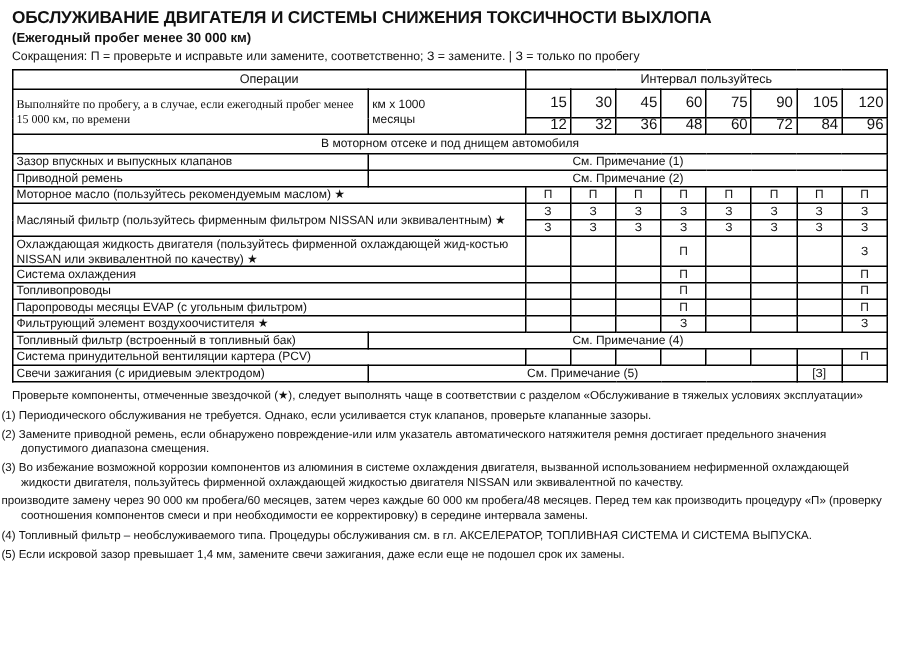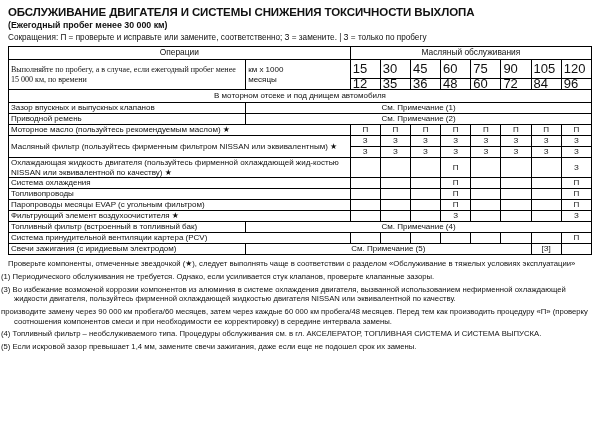--- a/index.html
+++ b/index.html
@@ -68,22 +68,22 @@
     padding: 1px 2px;
     font-family: Liberation Serif, serif;
   }
   .km-col {
     text-align: left;
     font-size: 8px;
     line-height: 9.6px;
     width: 96px;
   }
   .num {
-    text-align: left;
-    font-size: 13px;
+    text-align: right;
+    font-size: 10px;
     line-height: 9px;
     width: 22px;
   }
   .mark {
     text-align: center;
     font-size: 8px;
     width: 22px;
   }
   .op-label {
     font-size: 8px;
@@ -130,41 +130,41 @@
       <col style="width:30px">
       <col style="width:30px">
       <col style="width:30px">
       <col style="width:30px">
       <col style="width:30px">
     </colgroup>
     <tbody>
 
       <tr class="rowh">
         <td class="hdr-ops" colspan="2">Операции</td>
-        <td class="hdr-int" colspan="8">Масляный обслуживания</td>
+        <td class="hdr-int" colspan="8">Интервал пользуйтесь</td>
       </tr>
 
       <tr class="rowh2">
         <td class="ops-desc" rowspan="2">Выполняйте по пробегу, а в случае, если ежегодный пробег менее 15 000 км, по времени</td>
         <td class="km-col" rowspan="2">
           <div>км x 1000</div>
           <div>месяцы</div>
         </td>
         <td class="num">15</td>
         <td class="num">30</td>
         <td class="num">45</td>
         <td class="num">60</td>
         <td class="num">75</td>
         <td class="num">90</td>
         <td class="num">105</td>
         <td class="num">120</td>
       </tr>
       <tr class="rowh">
         <td class="num">12</td>
-        <td class="num">35</td>
+        <td class="num">32</td>
         <td class="num">36</td>
         <td class="num">48</td>
         <td class="num">60</td>
         <td class="num">72</td>
         <td class="num">84</td>
         <td class="num">96</td>
       </tr>
 
       <tr class="rowh">
         <td class="band" colspan="10">В моторном отсеке и под днищем автомобиля</td>
@@ -296,19 +296,20 @@
         <td class="center" colspan="7">См. Примечание (5)</td>
         <td class="mark">[З]</td>
         <td class="mark"></td>
       </tr>
     </tbody>
   </table>
 
   <div class="notes">
     <p>Проверьте компоненты, отмеченные звездочкой (★), следует выполнять чаще в соответствии с разделом «Обслуживание в тяжелых условиях эксплуатации»</p>
     <p class="hang">(1) Периодического обслуживания не требуется. Однако, если усиливается стук клапанов, проверьте клапанные зазоры.</p>
+    <p class="hang">(2) Замените приводной ремень, если обнаружено повреждение-или илм указатель автоматического натяжителя ремня достигает предельного значения допустимого диапазона смещения.</p>
     <p class="hang">(3) Во избежание возможной коррозии компонентов из алюминия в системе охлаждения двигателя, вызванной использованием нефирменной охлаждающей жидкости двигателя, пользуйтесь фирменной охлаждающей жидкостью двигателя NISSAN или эквивалентной по качеству.</p>
     <p class="hang">производите замену через 90 000 км пробега/60 месяцев, затем через каждые 60 000 км пробега/48 месяцев. Перед тем как производить процедуру «П» (проверку соотношения компонентов смеси и при необходимости ее корректировку) в середине интервала замены.</p>
     <p class="hang">(4) Топливный фильтр – необслуживаемого типа. Процедуры обслуживания см. в гл. АКСЕЛЕРАТОР, ТОПЛИВНАЯ СИСТЕМА И СИСТЕМА ВЫПУСКА.</p>
     <p class="hang">(5) Если искровой зазор превышает 1,4 мм, замените свечи зажигания, даже если еще не подошел срок их замены.</p>
   </div>
 
 </div>
 
 </body></html>

